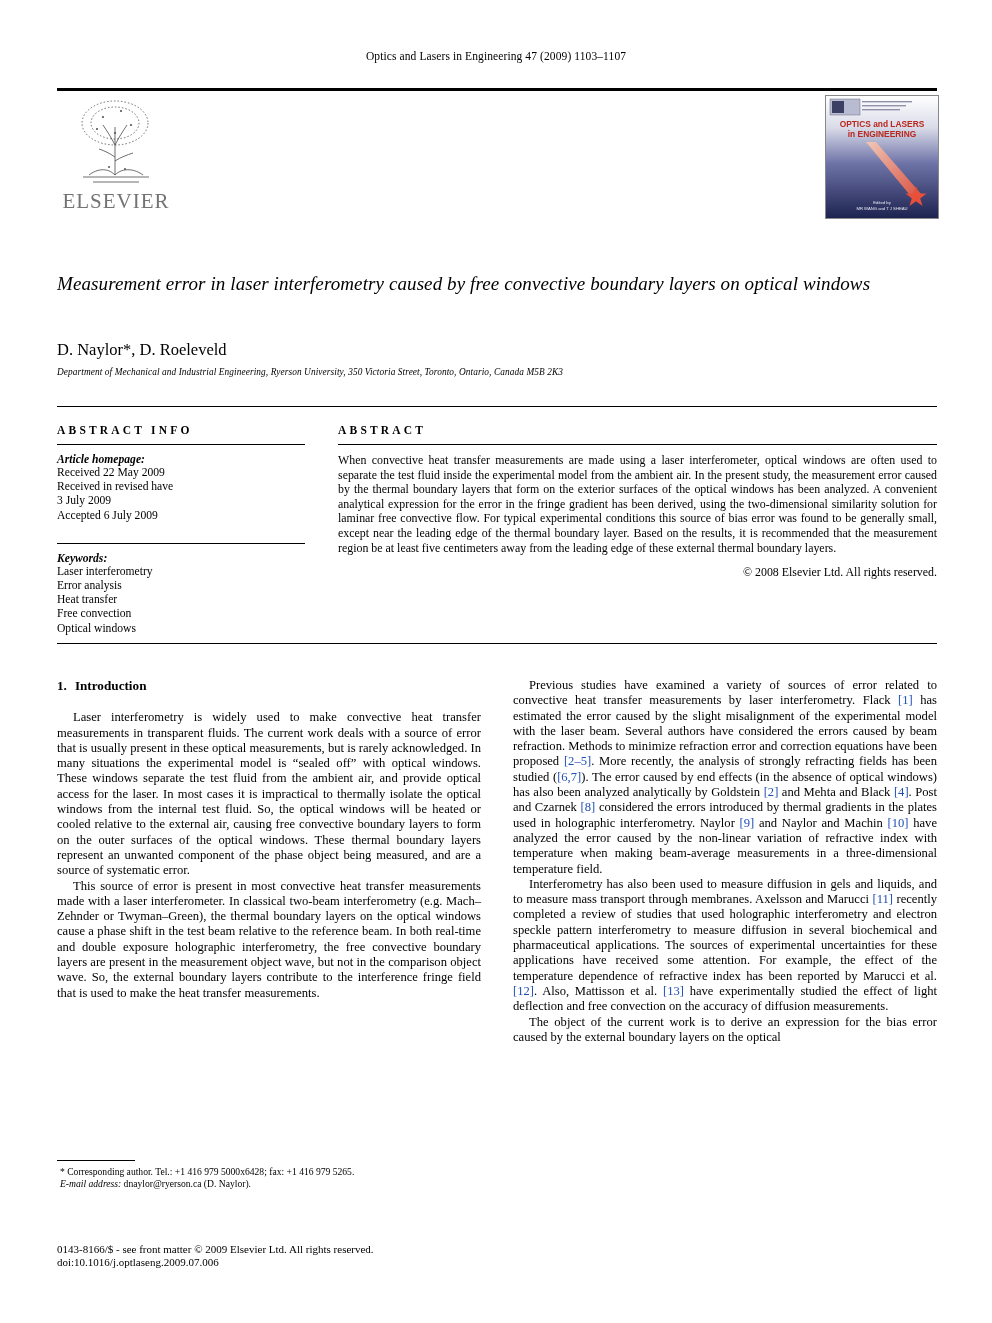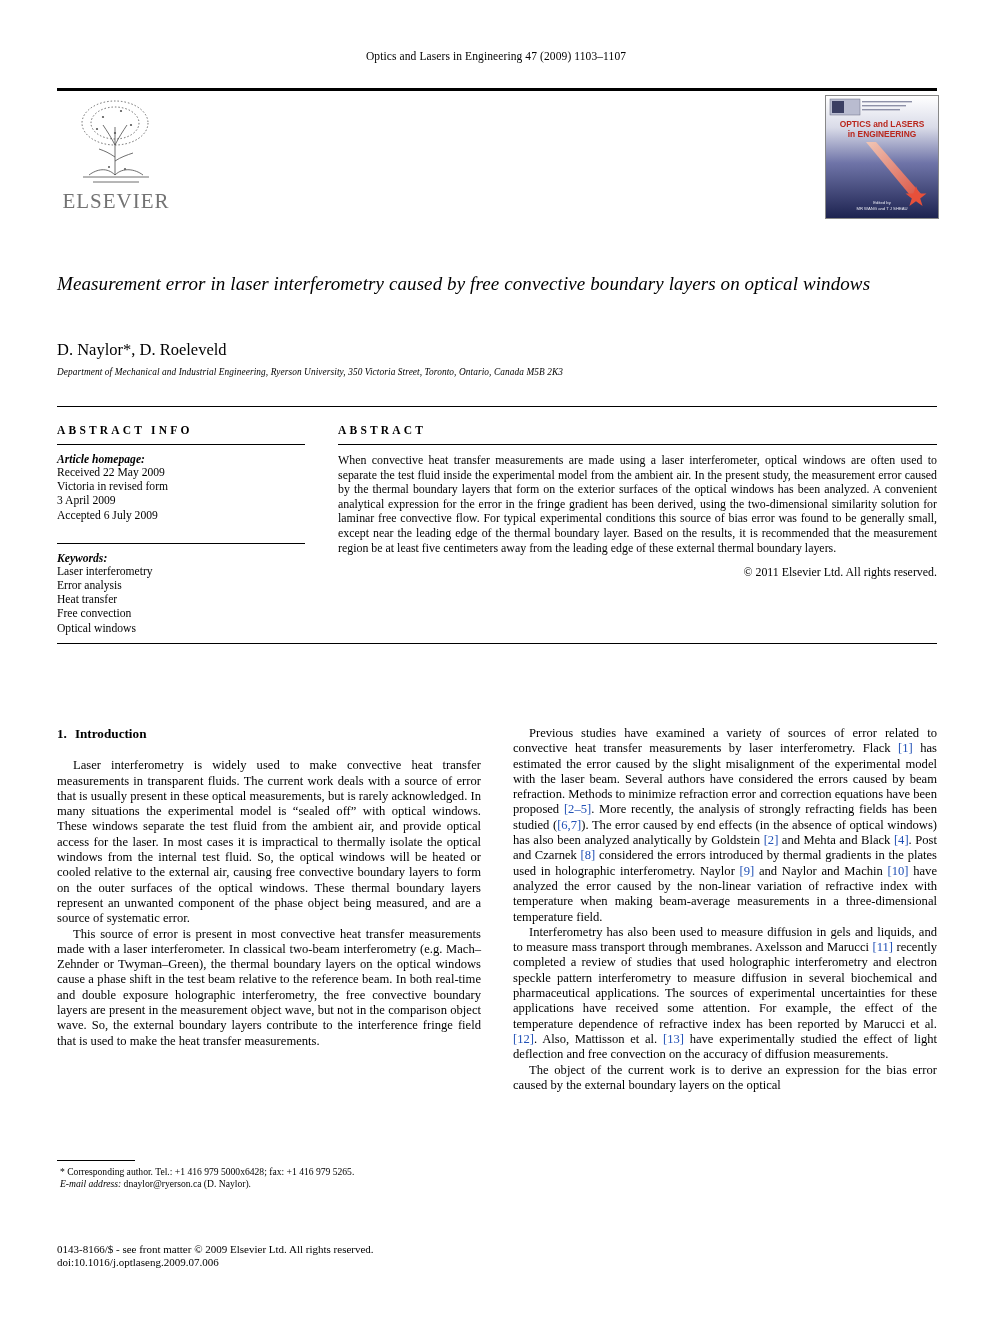--- a/index.html
+++ b/index.html
@@ -195,21 +195,20 @@
   }
 
   
   .col {
     position: absolute;
     top: 678px;
     width: 424px;
     font-size: 12.6px;
     line-height: 15.3px;
     text-align: justify;
-    margin-top: 48px;
   }
   .col-left { left: 57px; }
   .col-right { left: 513px; }
   .body-head {
     font-size: 13.2px;
     font-weight: bold;
     margin: 0 0 17px 0;
   }
   .body-head .num { margin-right: 8px; }
   p.para {
@@ -316,38 +315,38 @@
   <div class="authors">D. Naylor*, D. Roeleveld</div>
   <div class="affiliation">Department of Mechanical and Industrial Engineering, Ryerson University, 350 Victoria Street, Toronto, Ontario, Canada M5B 2K3</div>
 
   <div class="panel-rule-top"></div>
 
   <div class="info-col">
     <div class="sec-head">ABSTRACT INFO</div>
     <div class="hr-thin"></div>
     <div class="info-label">Article homepage:</div>
     <div class="info-line">Received 22 May 2009</div>
-    <div class="info-line">Victoria in revised form</div>
-    <div class="info-line">3 April 2009</div>
+    <div class="info-line">Received in revised have</div>
+    <div class="info-line">3 July 2009</div>
     <div class="info-line">Accepted 6 July 2009</div>
     <div class="kw-gap"></div>
     <div class="hr-thin"></div>
     <div class="info-label">Keywords:</div>
     <div class="info-line">Laser interferometry</div>
     <div class="info-line">Error analysis</div>
     <div class="info-line">Heat transfer</div>
     <div class="info-line">Free convection</div>
     <div class="info-line">Optical windows</div>
   </div>
 
   <div class="abstract-col">
     <div class="sec-head">ABSTRACT</div>
     <div class="hr-thin"></div>
     <div class="abstract-body">When convective heat transfer measurements are made using a laser interferometer, optical windows are often used to separate the test fluid inside the experimental model from the ambient air. In the present study, the measurement error caused by the thermal boundary layers that form on the exterior surfaces of the optical windows has been analyzed. A convenient analytical expression for the error in the fringe gradient has been derived, using the two-dimensional similarity solution for laminar free convective flow. For typical experimental conditions this source of bias error was found to be generally small, except near the leading edge of the thermal boundary layer. Based on the results, it is recommended that the measurement region be at least five centimeters away from the leading edge of these external thermal boundary layers.</div>
-    <div class="copyright">© 2011 Elsevier Ltd. All rights reserved.</div>
+    <div class="copyright">© 2008 Elsevier Ltd. All rights reserved.</div>
   </div>
 
   <div class="panel-rule-bottom"></div>
 
   <div class="col col-left">
     <div class="body-head">
       <span class="num">1.</span><span>Introduction</span>
     </div>
     <p class="para">Laser interferometry is widely used to make convective heat transfer measurements in transparent fluids. The current work deals with a source of error that is usually present in these optical measurements, but is rarely acknowledged. In many situations the experimental model is “sealed off” with optical windows. These windows separate the test fluid from the ambient air, and provide optical access for the laser. In most cases it is impractical to thermally isolate the optical windows from the internal test fluid. So, the optical windows will be heated or cooled relative to the external air, causing free convective boundary layers to form on the outer surfaces of the optical windows. These thermal boundary layers represent an unwanted component of the phase object being measured, and are a source of systematic error.</p>
     <p class="para">This source of error is present in most convective heat transfer measurements made with a laser interferometer. In classical two-beam interferometry (e.g. Mach–Zehnder or Twyman–Green), the thermal boundary layers on the optical windows cause a phase shift in the test beam relative to the reference beam. In both real-time and double exposure holographic interferometry, the free convective boundary layers are present in the measurement object wave, but not in the comparison object wave. So, the external boundary layers contribute to the interference fringe field that is used to make the heat transfer measurements.</p>

